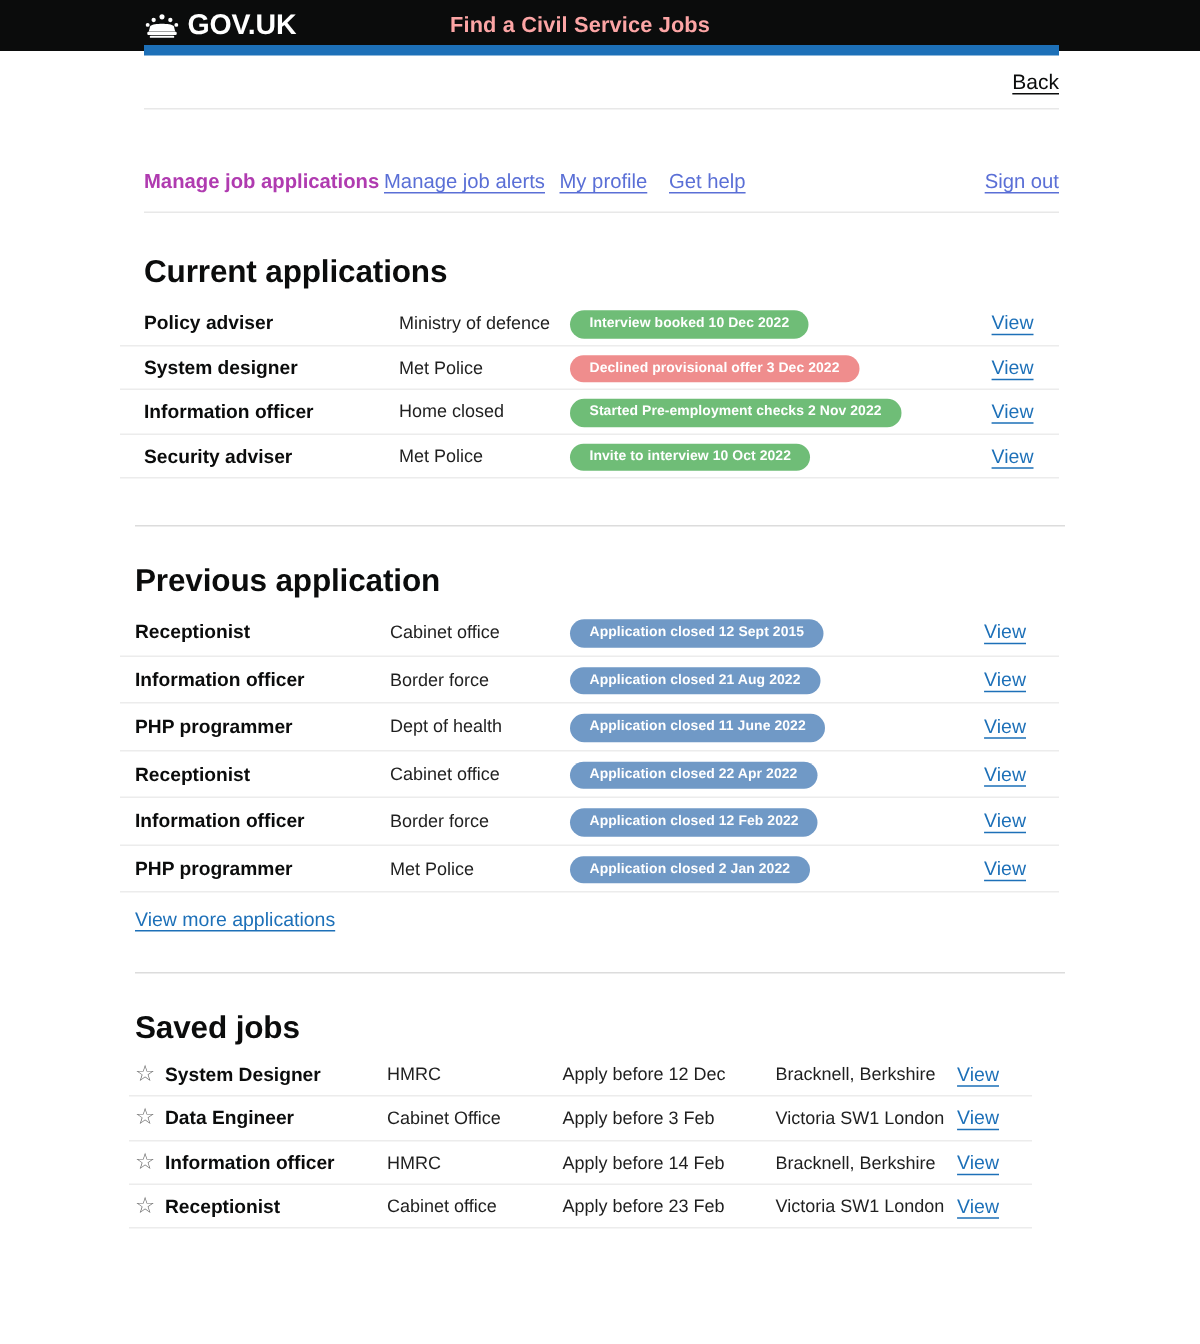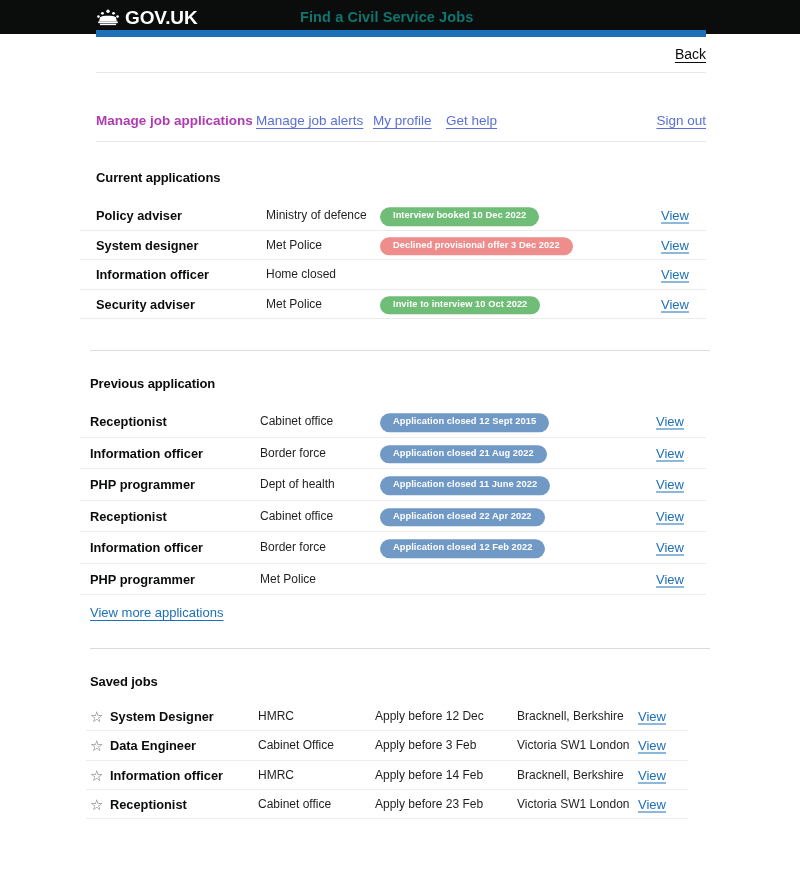--- a/index.html
+++ b/index.html
@@ -27,21 +27,21 @@
     text-decoration: none;
   }
   .crown { display: block; width: 24px; height: 17px; }
   .brand-text {
     color: #ffffff; font-size: 19px; font-weight: 700;
     letter-spacing: -0.1px; line-height: 1;
   }
   .header-title {
     position: absolute; left: 300px; top: 50%;
     transform: translateY(-50%);
-    color: #0f766e; font-size: 14.5px; font-weight: 700;
+    color: #fca5a5; font-size: 14.5px; font-weight: 700;
     letter-spacing: 0.1px; white-space: nowrap;
   }
 
   
   .blue-bar {
     position: absolute; top: 30px; left: 96px;
     width: 610px; height: 7px;
     background: #1d70b8;
   }
 
@@ -79,21 +79,21 @@
     text-decoration: underline; text-underline-offset: 2.5px;
   }
   .nav-rule {
     position: absolute; top: 141px; left: 96px;
     width: 610px; height: 1px; background: #e8e8e8;
   }
 
   
   .section-heading {
     position: absolute;
-    font-size: 13px; font-weight: 700; color: #0b0c0c;
+    font-size: 21px; font-weight: 700; color: #0b0c0c;
     letter-spacing: -0.1px; white-space: nowrap;
   }
 
   
   .tbl { position: absolute; }
   .trow {
     position: relative;
     border-bottom: 1px solid #ececec;
     display: block;
   }
@@ -208,20 +208,21 @@
       </div>
       <div class="trow" style="height: 29.5px;">
         <span class="cell job" style="left: 16px;">System designer</span>
         <span class="cell org" style="left: 186px;">Met Police</span>
         <div class="badge-wrap" style="right: 78px; left: 300px;"><span class="badge red">Declined provisional offer 3 Dec 2022</span></div>
         <a class="view-link" style="right: 17px;">View</a>
       </div>
       <div class="trow" style="height: 29.5px;">
         <span class="cell job" style="left: 16px;">Information officer</span>
         <span class="cell org" style="left: 186px;">Home closed</span>
+        <div class="badge-wrap" style="right: 78px; left: 300px;"><span class="badge green">Started Pre-employment checks  2 Nov 2022</span></div>
         <a class="view-link" style="right: 17px;">View</a>
       </div>
       <div class="trow" style="height: 29.5px;">
         <span class="cell job" style="left: 16px;">Security adviser</span>
         <span class="cell org" style="left: 186px;">Met Police</span>
         <div class="badge-wrap" style="right: 78px; left: 300px;"><span class="badge green">Invite to interview  10 Oct 2022</span></div>
         <a class="view-link" style="right: 17px;">View</a>
       </div>
     </div>
 
@@ -256,20 +257,21 @@
       </div>
       <div class="trow" style="height: 31.5px;">
         <span class="cell job" style="left: 10px;">Information officer</span>
         <span class="cell org" style="left: 180px;">Border force</span>
         <div class="badge-wrap" style="right: 86px; left: 300px;"><span class="badge blue">Application closed  12 Feb 2022</span></div>
         <a class="view-link" style="right: 22px;">View</a>
       </div>
       <div class="trow" style="height: 31.5px;">
         <span class="cell job" style="left: 10px;">PHP programmer</span>
         <span class="cell org" style="left: 180px;">Met Police</span>
+        <div class="badge-wrap" style="right: 86px; left: 300px;"><span class="badge blue">Application closed  2 Jan 2022</span></div>
         <a class="view-link" style="right: 22px;">View</a>
       </div>
     </div>
 
   <a class="more-link" style="left:90px; top:605px;">View more applications</a>
 
   <div class="section-divider" style="top:648px;"></div>
 
   <div class="section-heading" style="left:90px; top:674px;">Saved jobs</div>
 

